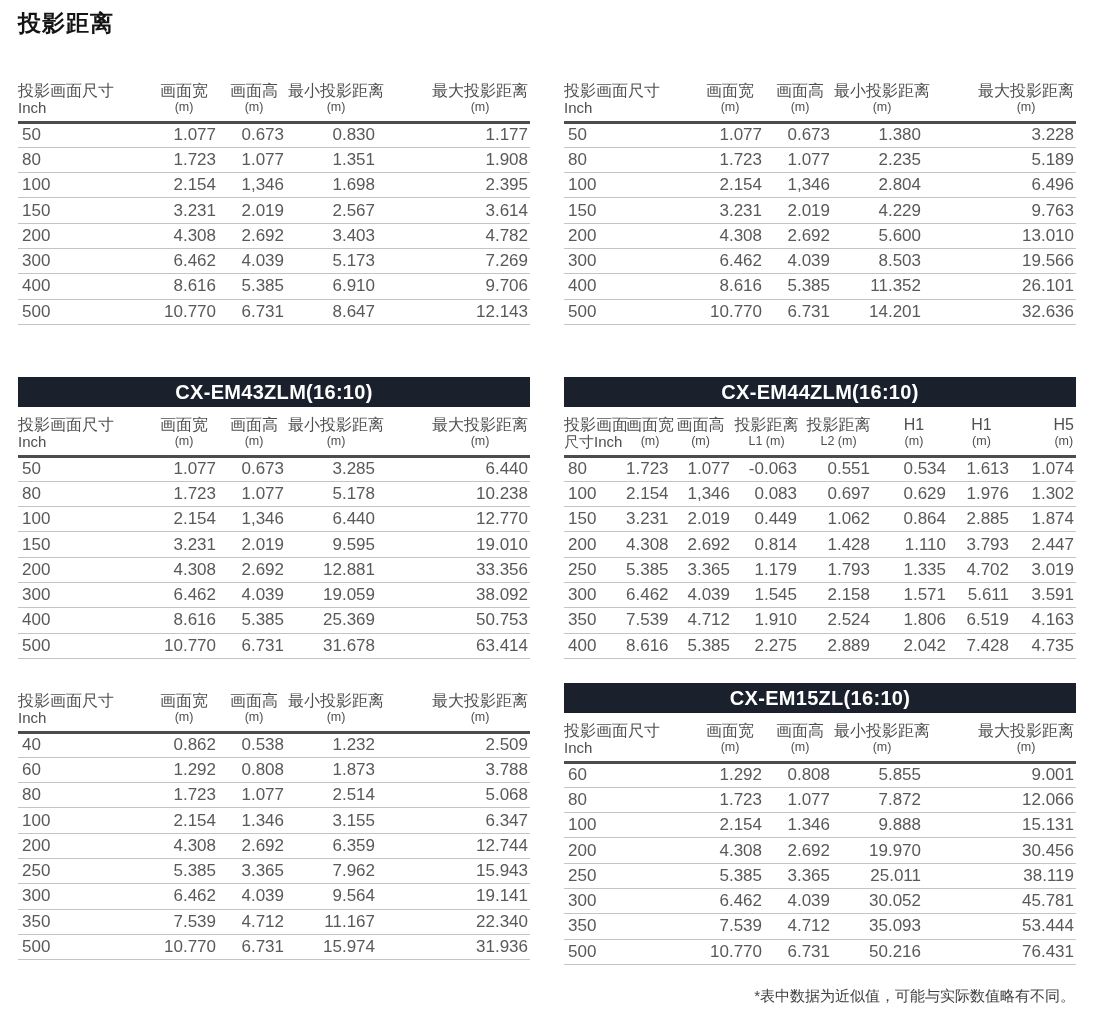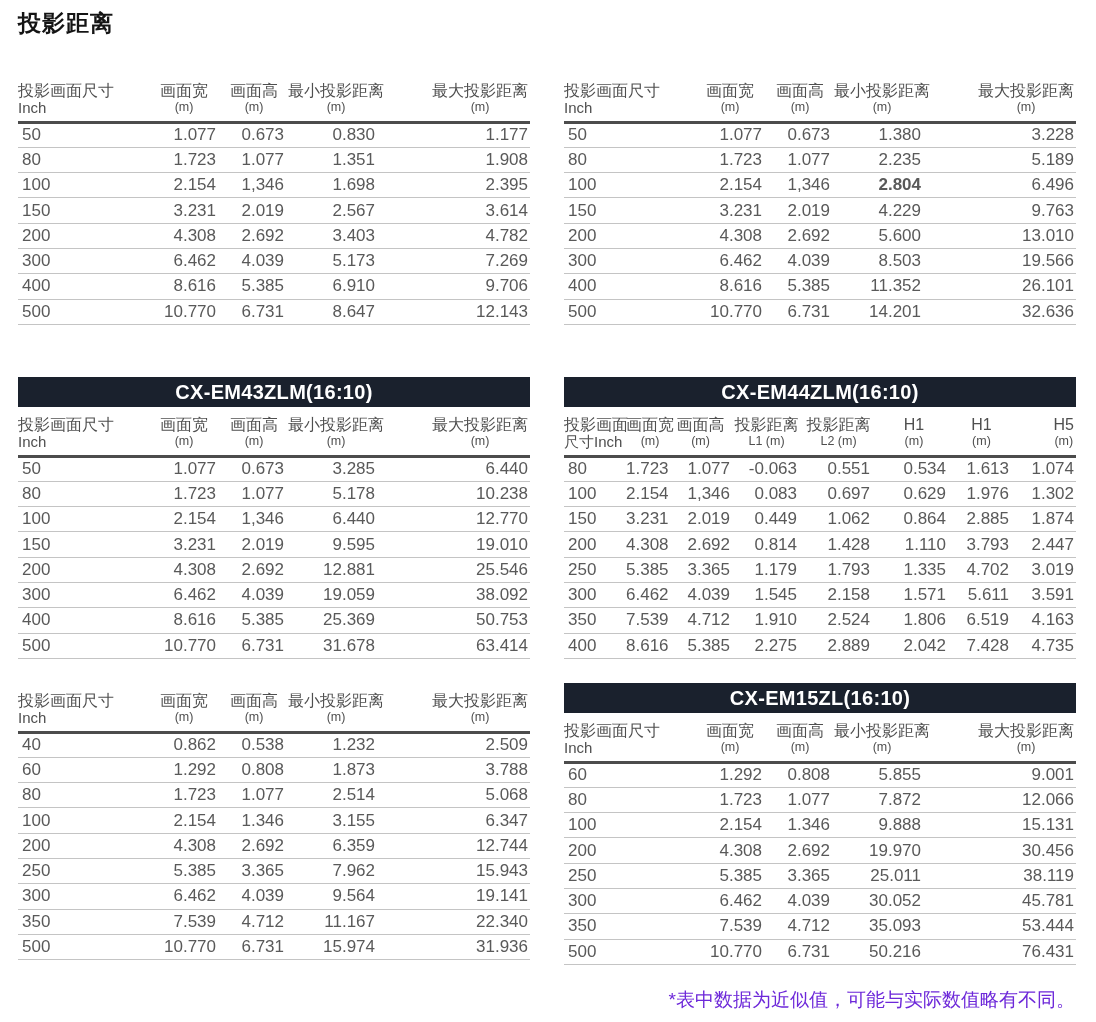--- a/index.html
+++ b/index.html
@@ -40,21 +40,21 @@
   .l2big { font-size:15px; line-height:16px; }
   tbody td {
     height:25.3px; border-bottom:1.5px solid #c4c4c4;
     font-size:17px; color:#595959; white-space:nowrap;
     vertical-align:middle;
   }
   tbody td.cl { text-align:left; padding-left:4px; }
   tbody td.cr { text-align:right; }
   .footnote {
     position:absolute; right:21px; top:987px;
-    font-size:19px; color:#6d28d9;
+    font-size:15px; color:#404040;
   }
 </style>
 </head>
 <body>
 
 <div class="page-title">投影距离</div>
 
 <div id="tables">
     <div class="ptable pos-0">
       <table>
@@ -164,21 +164,21 @@
             <td class="cl">80</td>
             <td class="cr" style="padding-right: 4px;">1.723</td>
             <td class="cr" style="padding-right: 4px;">1.077</td>
             <td class="cr" style="padding-right: 8px;">2.235</td>
             <td class="cr" style="padding-right: 2px;">5.189</td>
           </tr>
           <tr>
             <td class="cl">100</td>
             <td class="cr" style="padding-right: 4px;">2.154</td>
             <td class="cr" style="padding-right: 4px;">1,346</td>
-            <td class="cr" style="padding-right: 8px; font-weight: bold;">2.804</td>
+            <td class="cr" style="padding-right: 8px;">2.804</td>
             <td class="cr" style="padding-right: 2px;">6.496</td>
           </tr>
           <tr>
             <td class="cl">150</td>
             <td class="cr" style="padding-right: 4px;">3.231</td>
             <td class="cr" style="padding-right: 4px;">2.019</td>
             <td class="cr" style="padding-right: 8px;">4.229</td>
             <td class="cr" style="padding-right: 2px;">9.763</td>
           </tr>
           <tr>
@@ -258,21 +258,21 @@
             <td class="cr" style="padding-right: 4px;">3.231</td>
             <td class="cr" style="padding-right: 4px;">2.019</td>
             <td class="cr" style="padding-right: 8px;">9.595</td>
             <td class="cr" style="padding-right: 2px;">19.010</td>
           </tr>
           <tr>
             <td class="cl">200</td>
             <td class="cr" style="padding-right: 4px;">4.308</td>
             <td class="cr" style="padding-right: 4px;">2.692</td>
             <td class="cr" style="padding-right: 8px;">12.881</td>
-            <td class="cr" style="padding-right: 2px;">25.546</td>
+            <td class="cr" style="padding-right: 2px;">33.356</td>
           </tr>
           <tr>
             <td class="cl">300</td>
             <td class="cr" style="padding-right: 4px;">6.462</td>
             <td class="cr" style="padding-right: 4px;">4.039</td>
             <td class="cr" style="padding-right: 8px;">19.059</td>
             <td class="cr" style="padding-right: 2px;">38.092</td>
           </tr>
           <tr>
             <td class="cl">400</td>

